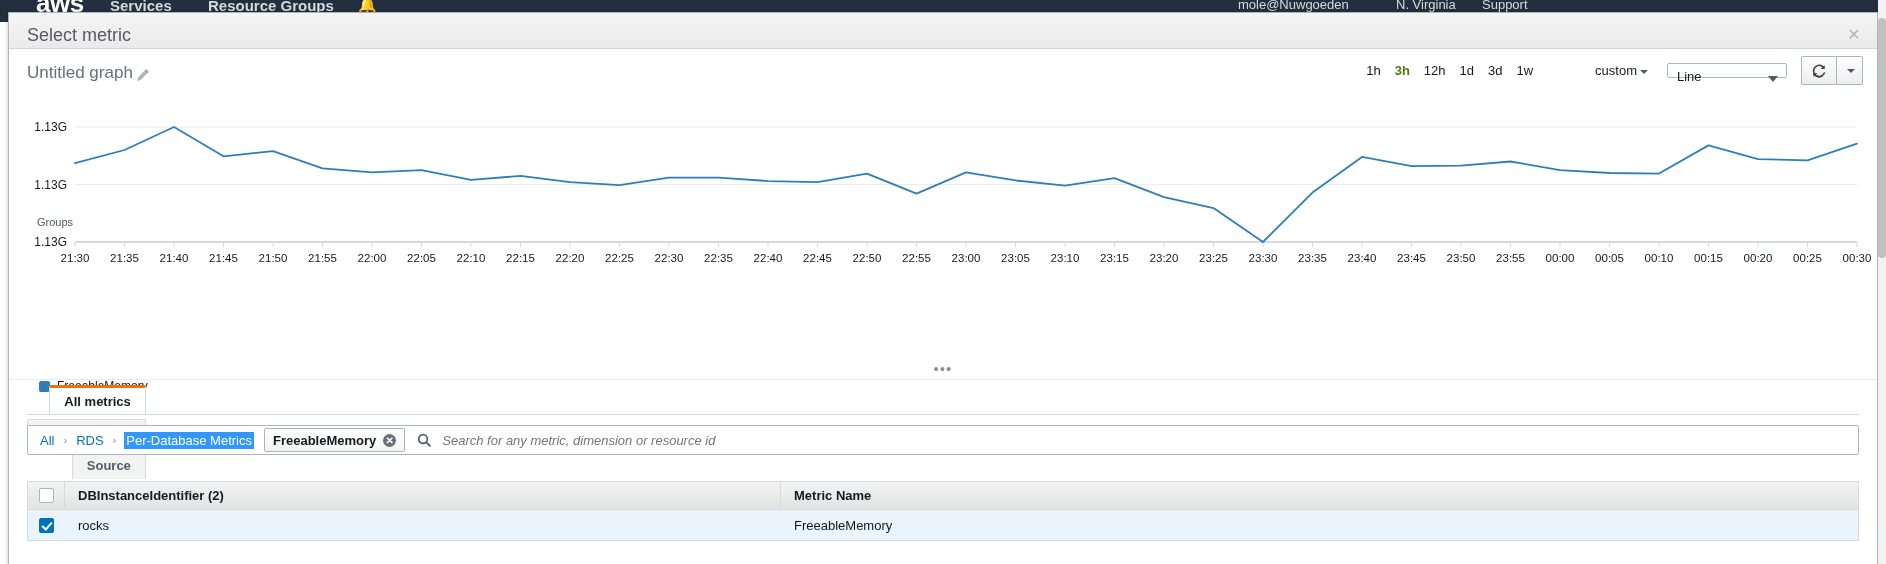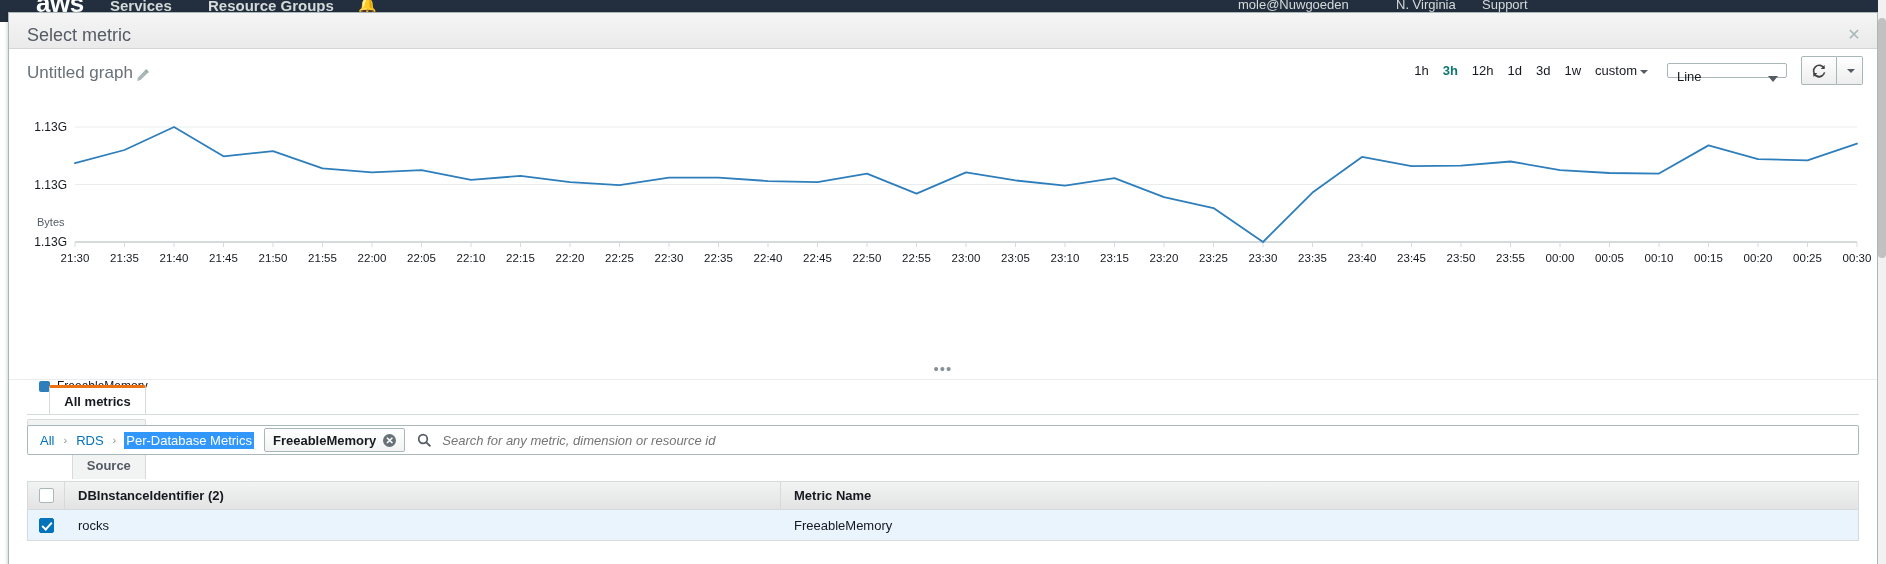--- a/index.html
+++ b/index.html
@@ -81,22 +81,22 @@
 
   .range-bar {
     position: absolute; right: 14px; top: 7px;
     display: flex; align-items: center; gap: 0;
   }
   .range-opt {
     font-size: 13px; color: #16191f;
     padding: 4px 7px; cursor: pointer;
     white-space: nowrap;
   }
-  .range-opt.active { color: #0f766e; font-weight: bold; }
-  .range-custom { font-size: 13px; color: #16191f; padding: 4px 5px 4px 7px; cursor: pointer; }
+  .range-opt.active { color: #4d7c0f; font-weight: bold; }
+  .range-custom { font-size: 13px; color: #16191f; padding: 4px 5px 4px 7px; cursor: pointer; margin-left: 48px; }
   .caret-down {
     display: inline-block; width: 0; height: 0;
     border-left: 4px solid transparent; border-right: 4px solid transparent;
     border-top: 4px solid #545b64; margin-left: 3px; vertical-align: middle;
   }
   .select-box {
     margin-left: 14px;
     width: 120px; height: 15px;
     border: 1px solid #aab7b8; border-radius: 2px;
     background: #fff; position: relative; cursor: pointer;
@@ -335,21 +335,21 @@
             </svg>
           </div>
           <div class="btn-refresh-caret">
             <span class="caret-down"></span>
           </div>
         </div>
       </div>
     </div>
 
     <div class="chart-wrap">
-      <div class="y-unit">Bytes</div>
+      <div class="y-unit">Groups</div>
       <svg class="chart-svg" id="chart-svg" width="1868" height="240">
           <line x1="66" y1="30" x2="1848" y2="30" stroke="#eaeded" stroke-width="1"></line>
           <line x1="66" y1="87.5" x2="1848" y2="87.5" stroke="#eaeded" stroke-width="1"></line>
           <line x1="66" y1="145" x2="1848" y2="145" stroke="#d5dbdb" stroke-width="2"></line>
           <text x="58" y="34" text-anchor="end" font-size="12" fill="#16191f" font-family="&quot;Liberation Sans&quot;, sans-serif">1.13G</text>
           <text x="58" y="91.5" text-anchor="end" font-size="12" fill="#16191f" font-family="&quot;Liberation Sans&quot;, sans-serif">1.13G</text>
           <text x="58" y="149" text-anchor="end" font-size="12" fill="#16191f" font-family="&quot;Liberation Sans&quot;, sans-serif">1.13G</text>
           <line x1="66" y1="145" x2="66" y2="150" stroke="#d5dbdb" stroke-width="1"></line>
           <text x="66" y="165" text-anchor="middle" font-size="11.5" fill="#16191f" font-family="&quot;Liberation Sans&quot;, sans-serif">21:30</text>
           <line x1="115.5" y1="145" x2="115.5" y2="150" stroke="#d5dbdb" stroke-width="1"></line>

